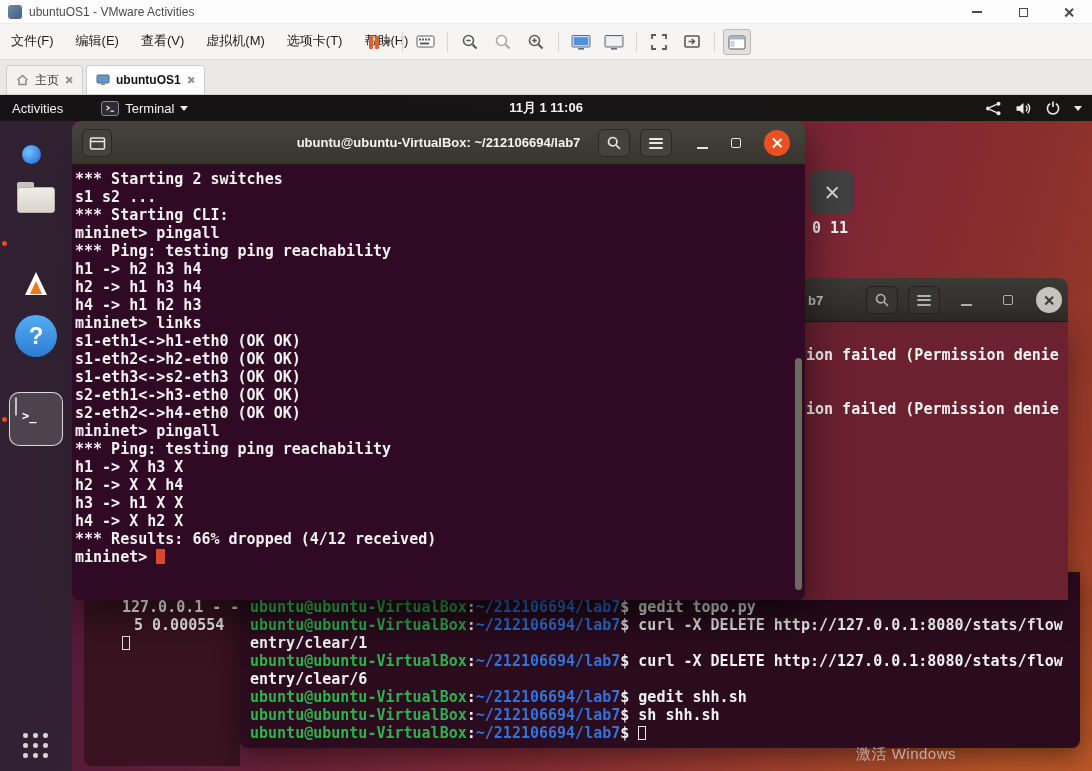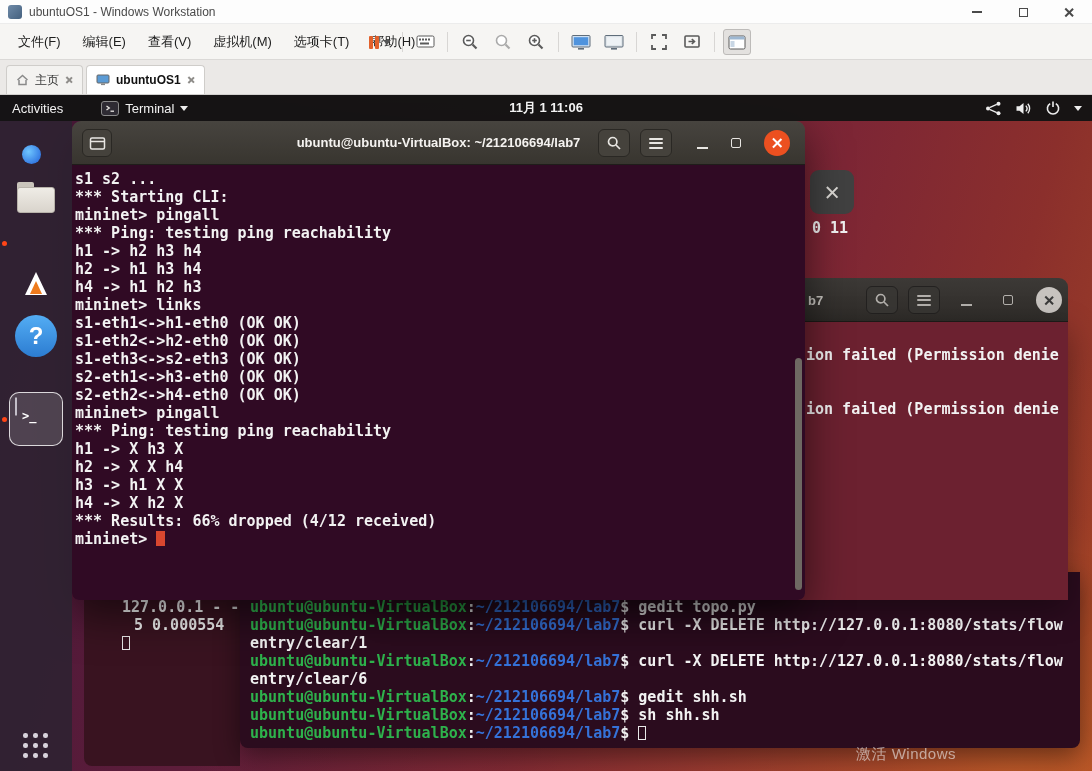--- a/index.html
+++ b/index.html
@@ -13,21 +13,21 @@
   .host-title { font-size:12px; color:#4a4a4a; }
   .host-controls { position:absolute; right:0; top:0; height:24px; display:flex; }
   .hc-btn { width:46px; height:24px; display:flex; align-items:center; justify-content:center; }
   .g-min { width:10px; height:1.4px; background:#4a4a4a; }
   .g-max { width:9px; height:9px; border:1.2px solid #4a4a4a; }
   .xm { position:relative; display:inline-block; }
   .xm::before,.xm::after { content:""; position:absolute; left:50%; top:0; width:1.5px; height:100%; background:var(--x,#4a4a4a); }
   .xm::before { transform:translateX(-50%) rotate(45deg); }
   .xm::after  { transform:translateX(-50%) rotate(-45deg); }
 
-  .host-menubar { position:absolute; top:24px; left:0; right:0; height:36px; background:#f6f5f3; border-bottom:1px solid #dbd9d7; display:flex; align-items:center; padding-left:7px; }
+  .host-menubar { position:absolute; top:24px; left:0; right:0; height:36px; background:#f6f5f3; border-bottom:1px solid #dbd9d7; display:flex; align-items:flex-end; padding-left:0; }
   .menu-item { font-size:13px; color:#1e1e1e; padding:0 11px; line-height:36px; }
   .host-toolbar { position:absolute; left:366px; top:24px; height:36px; display:flex; align-items:center; gap:5px; }
   .tbtn { min-width:28px; height:26px; display:flex; align-items:center; justify-content:center; border-radius:3px; }
   .tbtn.pressed { background:#e3e1df; border:1px solid #bdbbb9; }
   .tsep { width:1px; height:20px; background:#d8d6d4; margin:0 3px; }
   .pause-bars { display:flex; gap:2.5px; margin-right:4px; }
   .pause-bars i { width:4px; height:13px; background:#e2612c; border-radius:1px; }
   .tri-down { width:0; height:0; border-left:4px solid transparent; border-right:4px solid transparent; border-top:5px solid #555; }
 
   .host-tabbar { position:absolute; top:60px; left:0; right:0; height:35px; background:#ebe9e7; border-bottom:1px solid #d2d0ce; display:flex; align-items:flex-end; padding-left:6px; gap:3px; }
@@ -119,21 +119,21 @@
   .frag-text { position:absolute; left:812px; top:124px; z-index:5; white-space:pre; }
   .watermark { position:absolute; left:856px; top:650px; font-size:15px; color:rgba(240,240,240,.6); letter-spacing:.5px; z-index:95; }
 </style>
 </head>
 <body>
 
 <div class="screen">
 
   <div class="host-titlebar">
     <span class="vm-logo"></span>
-    <span class="host-title">ubuntuOS1 - Windows Workstation</span>
+    <span class="host-title">ubuntuOS1 - VMware Activities</span>
     <div class="host-controls">
       <div class="hc-btn">
           <i class="g-min"></i>
         </div>
       <div class="hc-btn">
           <i class="g-max"></i>
         </div>
       <div class="hc-btn">
           <i class="xm" style="width:11px;height:11px;--x:#4a4a4a"></i>
         </div>
@@ -328,20 +328,21 @@
             <i></i>
           </span>
         <span class="ctl-max">
             <i></i>
           </span>
         <span class="ctl-close">
             <i class="xm" style="width:12px;height:12px;--x:#fff"></i>
           </span>
       </div>
       <div class="term-body monoarea">
+          <div class="tline"><span>*** Starting 2 switches</span></div>
           <div class="tline"><span>s1 s2 ...</span></div>
           <div class="tline"><span>*** Starting CLI:</span></div>
           <div class="tline"><span>mininet&gt; pingall</span></div>
           <div class="tline"><span>*** Ping: testing ping reachability</span></div>
           <div class="tline"><span>h1 -&gt; h2 h3 h4</span></div>
           <div class="tline"><span>h2 -&gt; h1 h3 h4</span></div>
           <div class="tline"><span>h4 -&gt; h1 h2 h3</span></div>
           <div class="tline"><span>mininet&gt; links</span></div>
           <div class="tline"><span>s1-eth1&lt;-&gt;h1-eth0 (OK OK)</span></div>
           <div class="tline"><span>s1-eth2&lt;-&gt;h2-eth0 (OK OK)</span></div>

